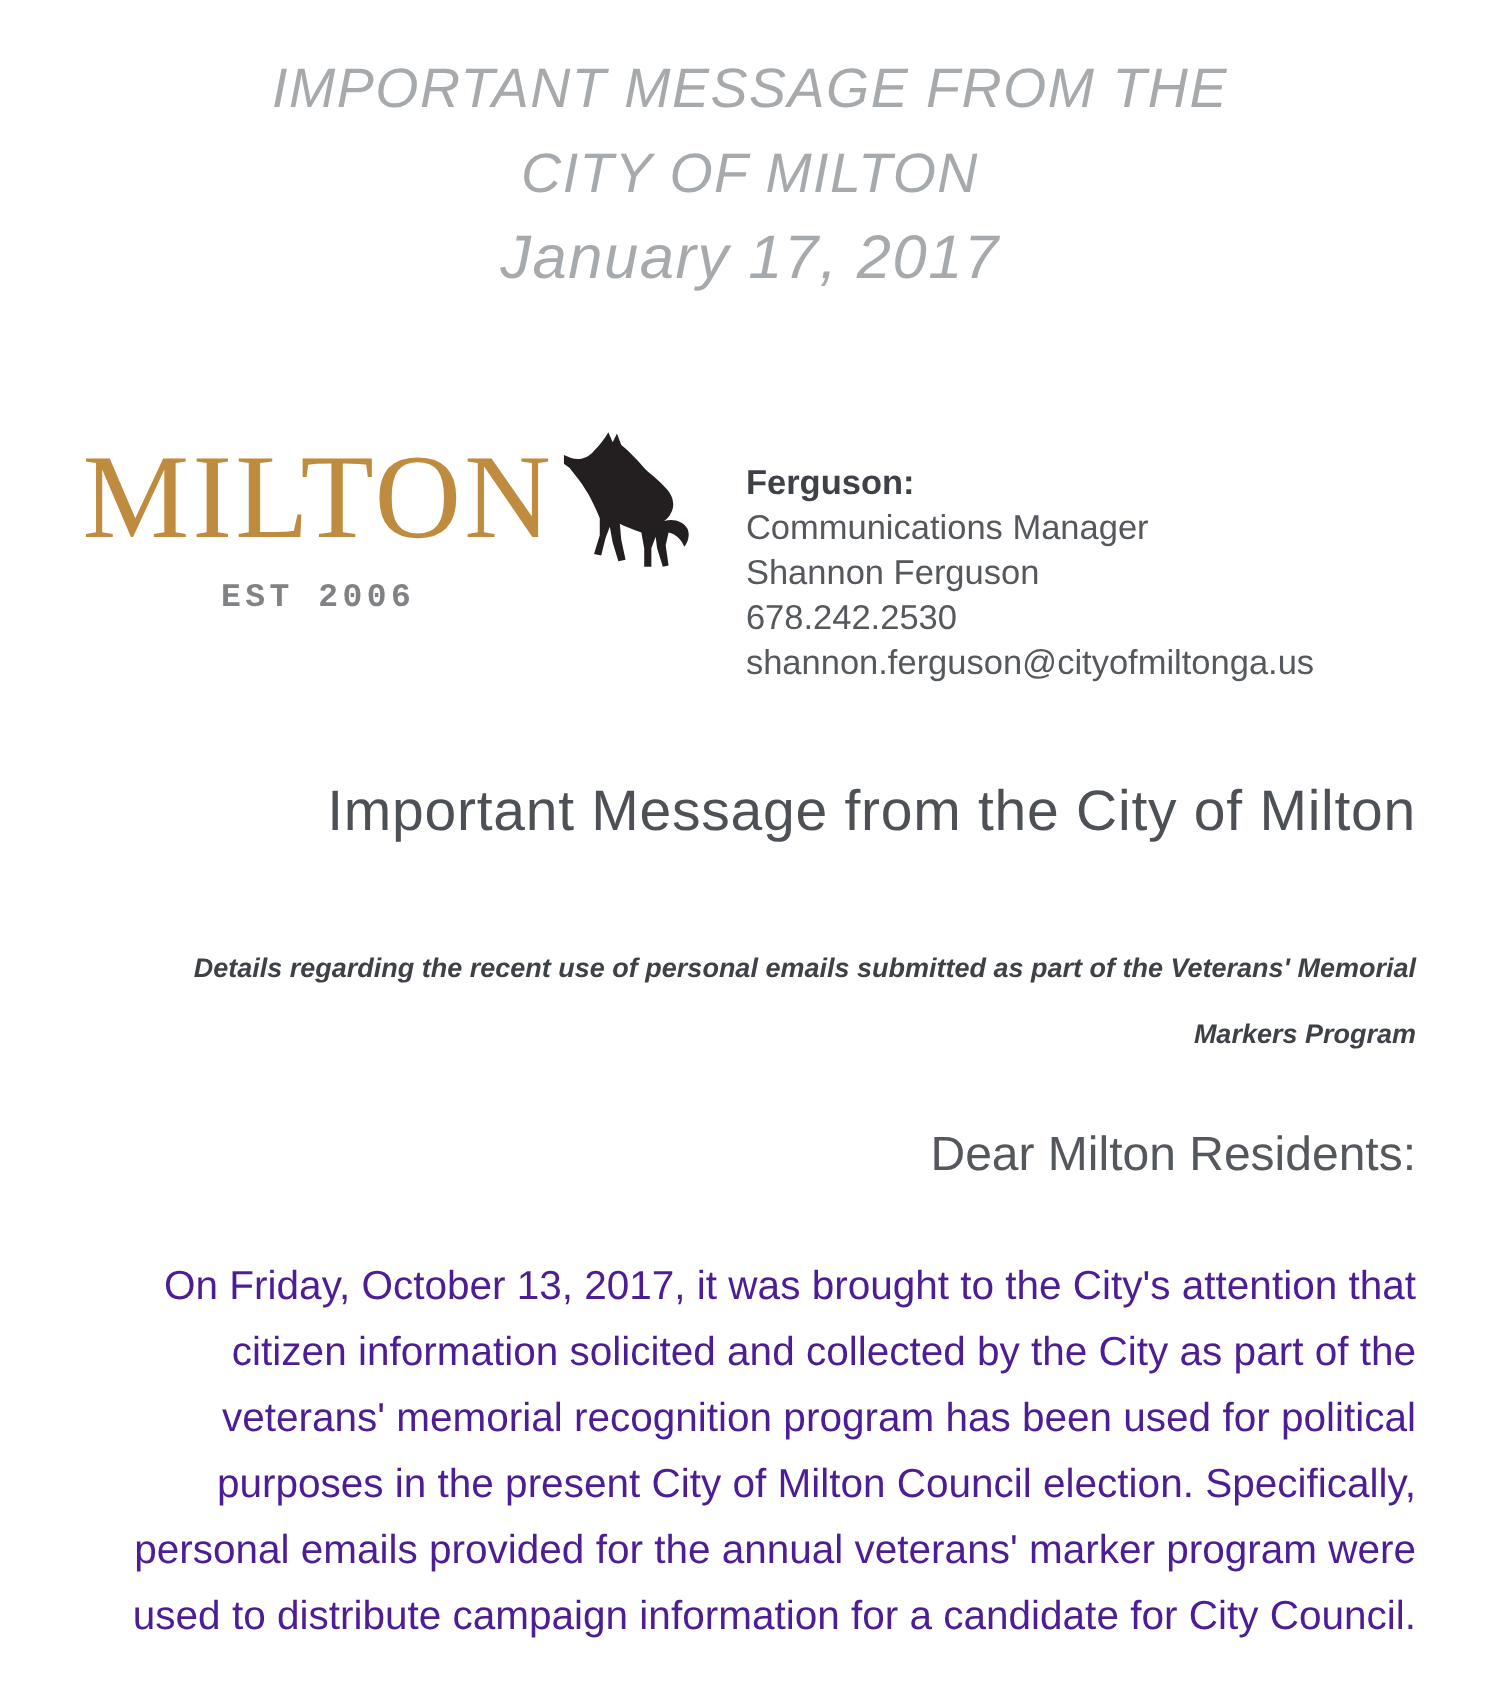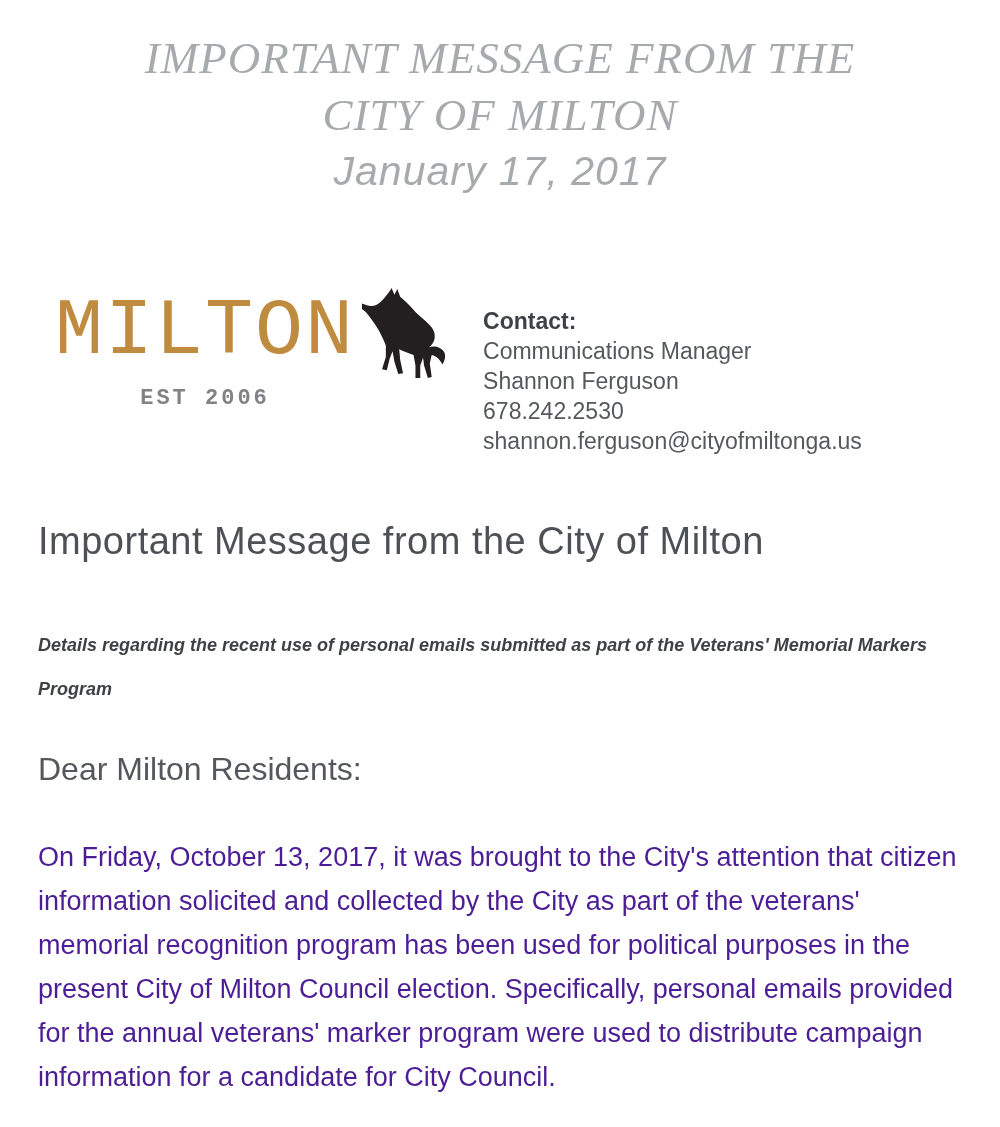--- a/index.html
+++ b/index.html
@@ -15,42 +15,41 @@
 
   
   .banner {
     margin-top: 30px;
     text-align: center;
     color: #a7aaad;
     font-style: italic;
     font-weight: 400;
   }
   .banner-line {
-    font-size: 45px;
+    font-size: 37px;
     line-height: 57px;
     letter-spacing: 1px;
-    font-family: Liberation Serif, serif;
   }
   .banner-date {
     font-size: 41px;
     line-height: 54px;
     letter-spacing: 1px;
   }
 
   
   .logo-row {
     display: flex;
     align-items: flex-start;
     margin-top: 94px;
     padding-left: 55px;
   }
   .logo-top { display: flex; align-items: flex-start; }
   .wordmark-wrap { display: flex; flex-direction: column; align-items: center; }
   .wordmark {
-    font-family: Liberation Mono, monospace;
+    font-family: Liberation Serif, serif;
     font-size: 80px;
     line-height: 1;
     color: #bf8b3f;
     letter-spacing: 2px;
     white-space: nowrap;
   }
   .est {
     font-family: Liberation Mono, monospace;
     font-size: 22px;
     font-weight: 700;
@@ -64,21 +63,21 @@
   .contact {
     margin-left: 36px;
     padding-top: 14px;
     font-size: 23px;
     line-height: 30px;
     color: #55585c;
   }
   .contact-label { font-weight: 700; color: #3e4247; }
 
   
-  .article { padding: 0 38px; }
+  .article { padding: 0 56px; text-align: right; }
   .article-heading {
     margin: 64px 0 0 0;
     font-size: 38px;
     font-weight: 400;
     color: #4d5156;
     letter-spacing: 0.5px;
   }
   .subheading {
     margin: 60px 0 0 0;
     max-width: 940px;
@@ -136,21 +135,21 @@
             L30,77 L27,89 L22,88 L26,75 L26,63
             C23,56 20,49 16,43
             C13,38 9,33 5,28
             L1,25 L1,19 L6,21
             C12,23 18,21 22,16
             C26,12 29,8 32,3 Z"></path>
         </svg>
       </div>
     </div>
     <div class="contact">
-      <div class="contact-label">Contact:</div>
+      <div class="contact-label">Ferguson:</div>
       <div class="contact-line">Communications Manager</div>
       <div class="contact-line">Shannon Ferguson</div>
       <div class="contact-line">678.242.2530</div>
       <div class="contact-line">shannon.ferguson@cityofmiltonga.us</div>
     </div>
   </section>
 
   <main class="article">
     <h1 class="article-heading">Important Message from the City of Milton</h1>
     <h2 class="subheading">Details regarding the recent use of personal emails submitted as part of the Veterans' Memorial Markers Program</h2>

